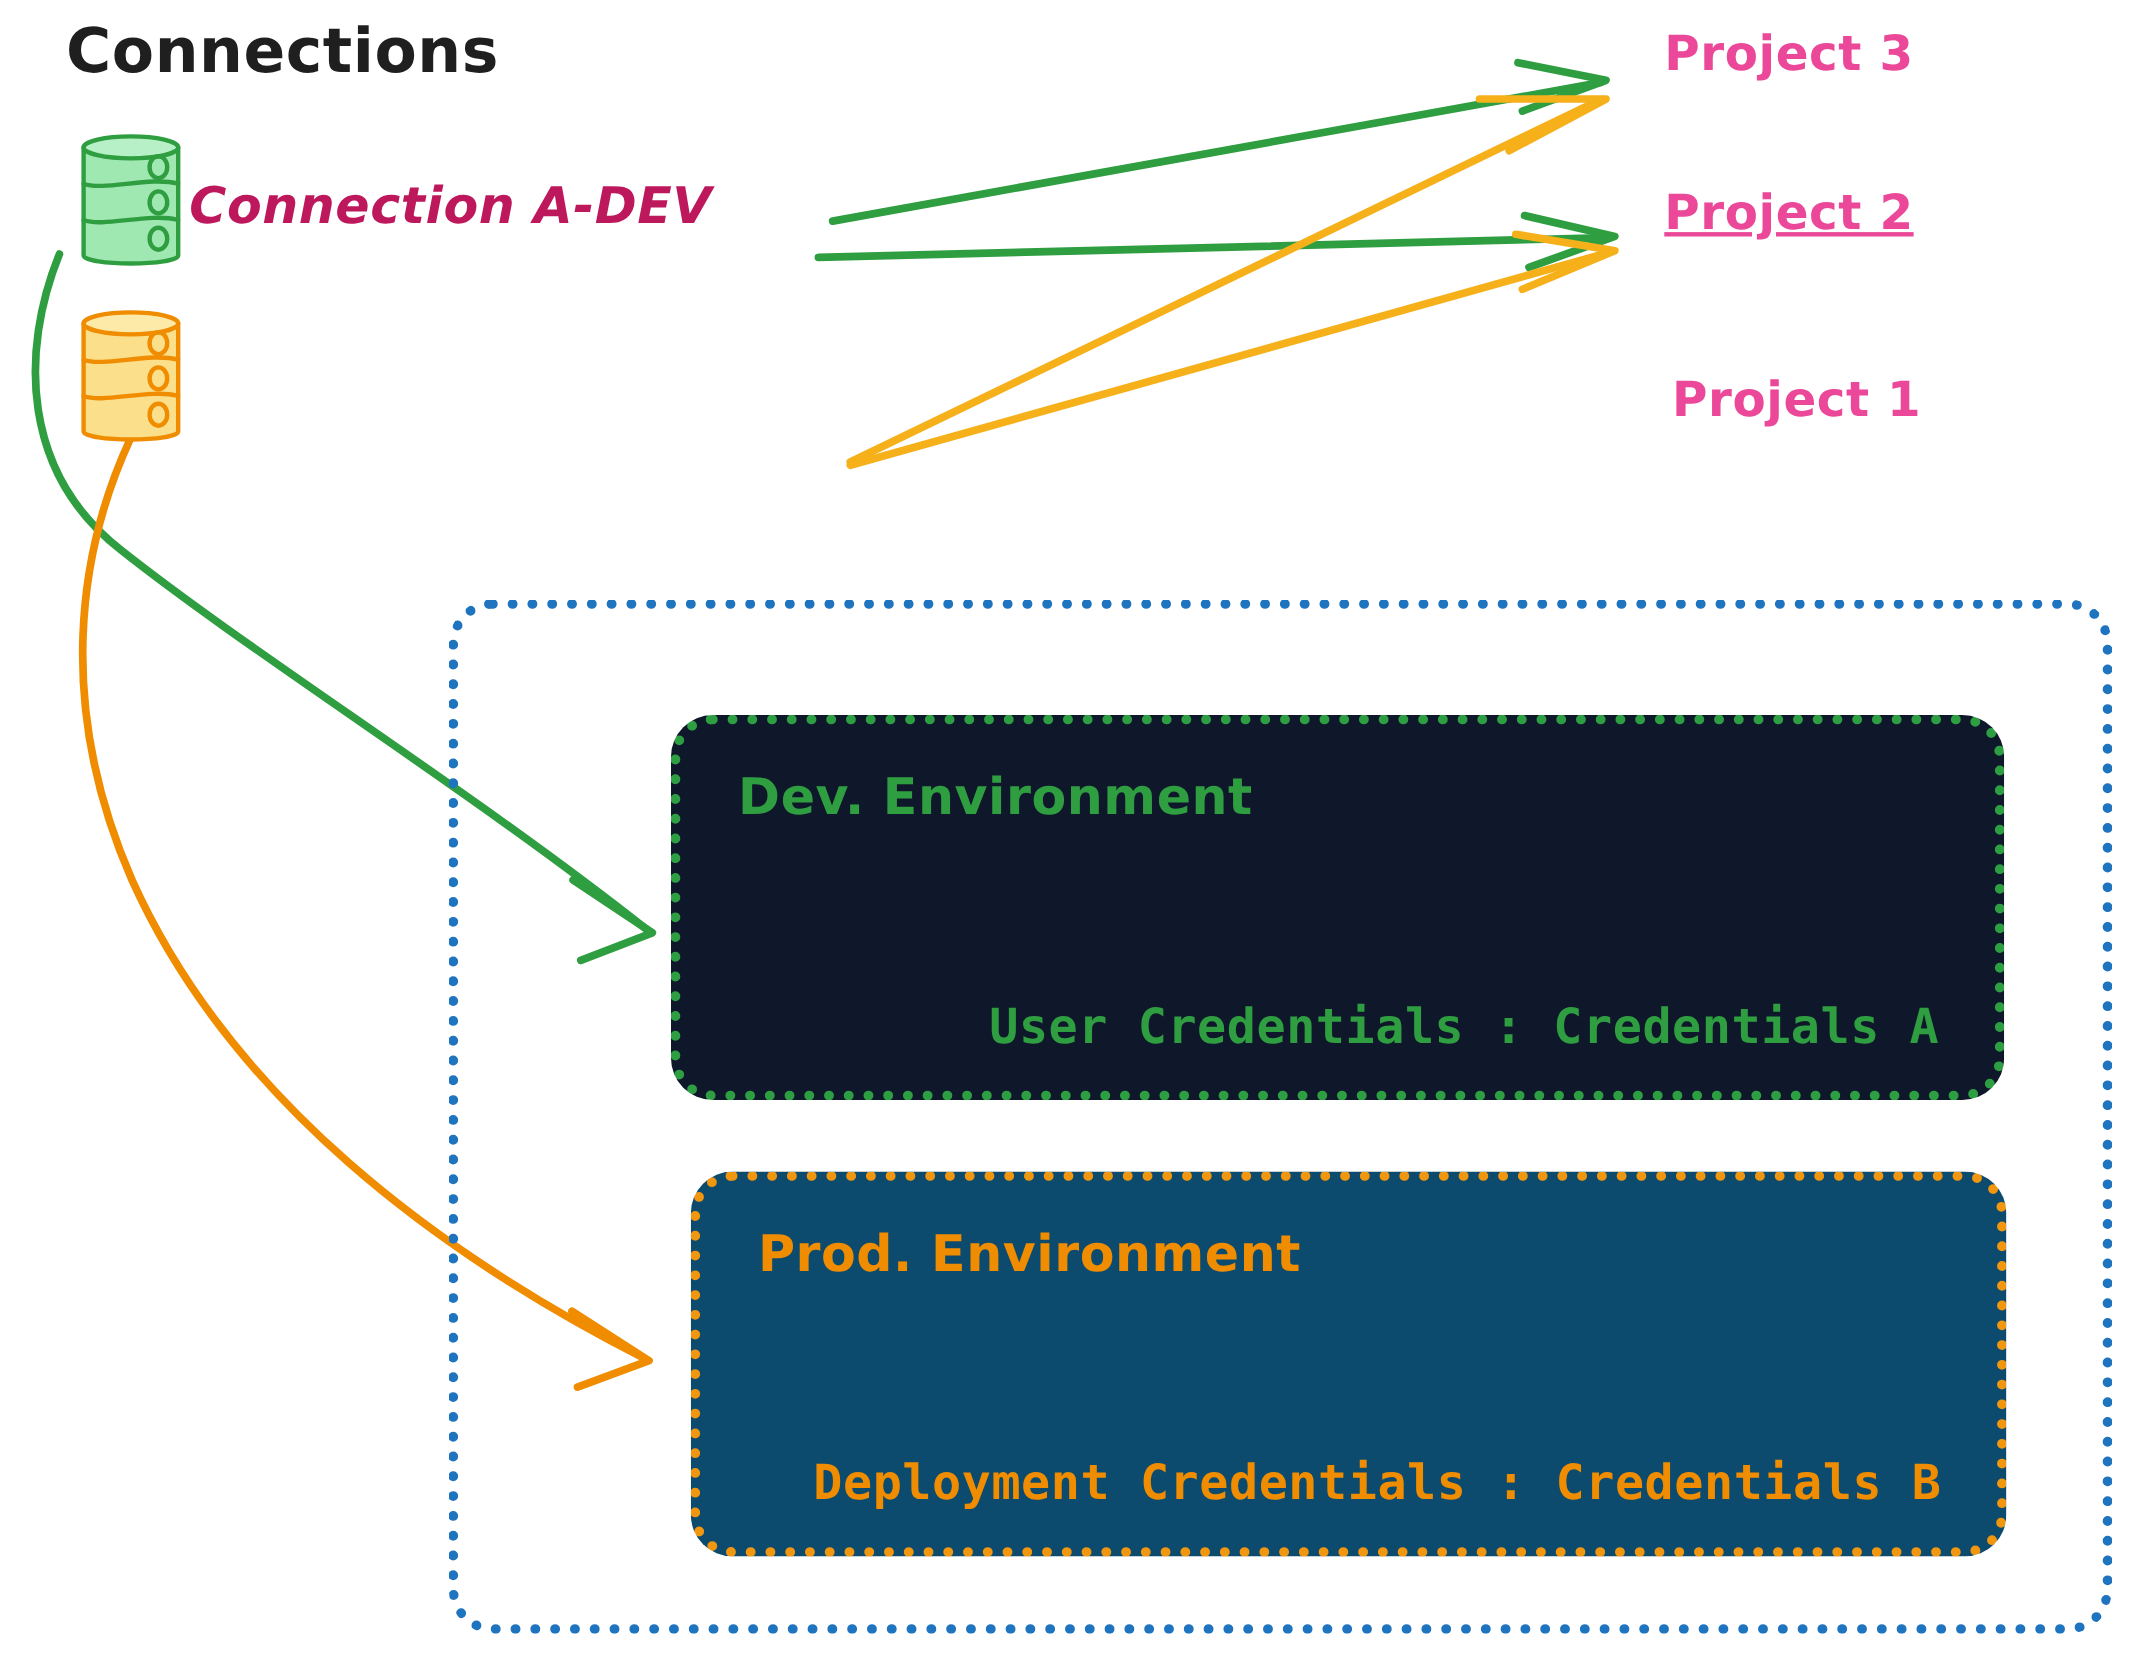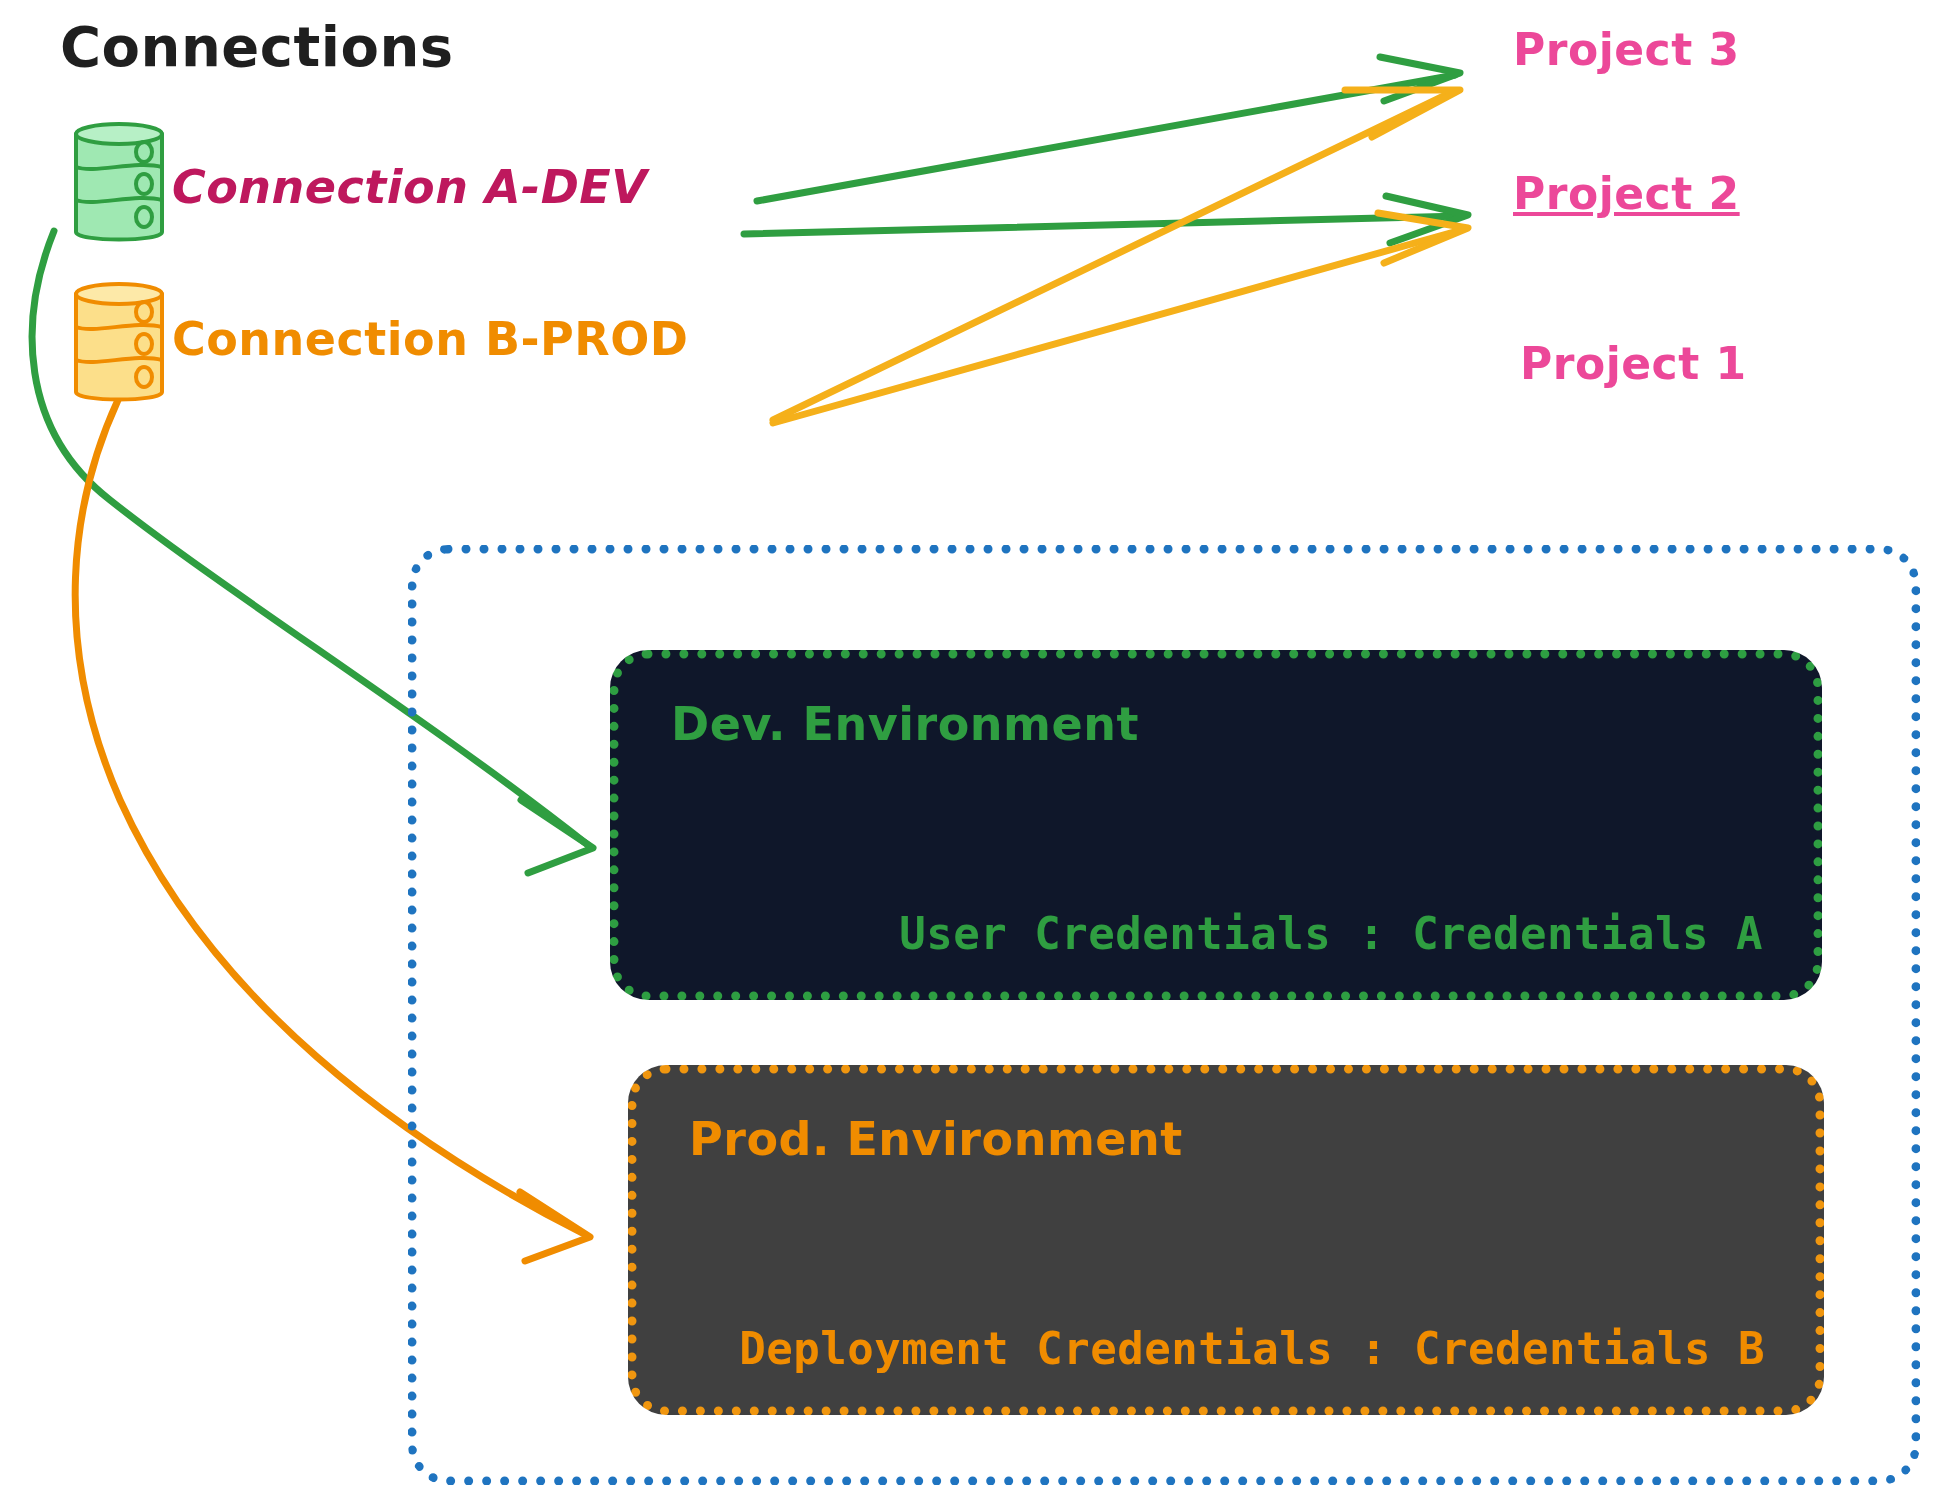--- a/index.html
+++ b/index.html
@@ -99,21 +99,21 @@
     width: 1212px;
     height: 350px;
     background: #0f172a;
     border: 9px dotted #2E9E42;
   }
   #prod-env-box {
     left: 628px;
     top: 1065px;
     width: 1196px;
     height: 350px;
-    background: #404040;
+    background: #0c4a6e;
     border: 9px dotted #F0960F;
   }
   .env-title {
     position: absolute;
     left: 52px;
     top: 38px;
     font-size: 46px;
     white-space: nowrap;
   }
   #dev-env-title  { color: #2F9E41; }
@@ -188,21 +188,20 @@
       <path d="M 12 55 C 30 62, 72 48, 98 55" fill="none"></path>
       <path d="M 12 88 C 30 95, 72 81, 98 88" fill="none"></path>
       <ellipse cx="80" cy="40" rx="8" ry="10" fill="none"></ellipse>
       <ellipse cx="80" cy="72" rx="8" ry="10" fill="none"></ellipse>
       <ellipse cx="80" cy="105" rx="8" ry="10" fill="none"></ellipse>
     </g>
   </svg>
 
   <div class="conn-label hand green">Connection A-DEV</div>
 
-  <div class="conn-label hand orange">Connection B-PROD</div>
 
   <div class="project-label hand" id="project-3-label">Project 3</div>
 
   <div class="project-label hand" id="project-2-label">Project 2</div>
 
   <div class="project-label hand" id="project-1-label">Project 1</div>
 
   <div id="project1-container"></div>
 
   <div class="env-box" id="dev-env-box">

